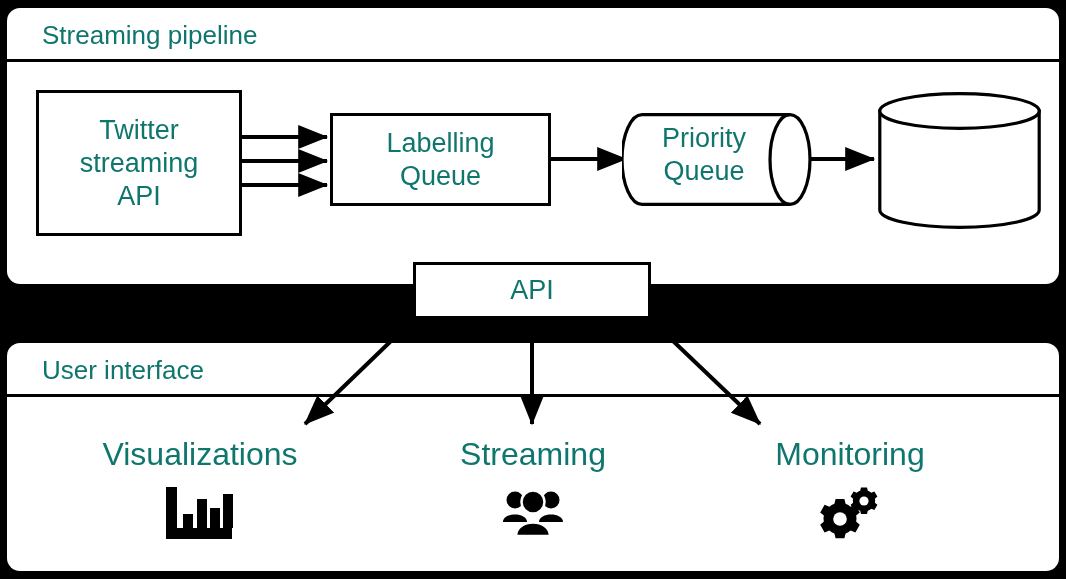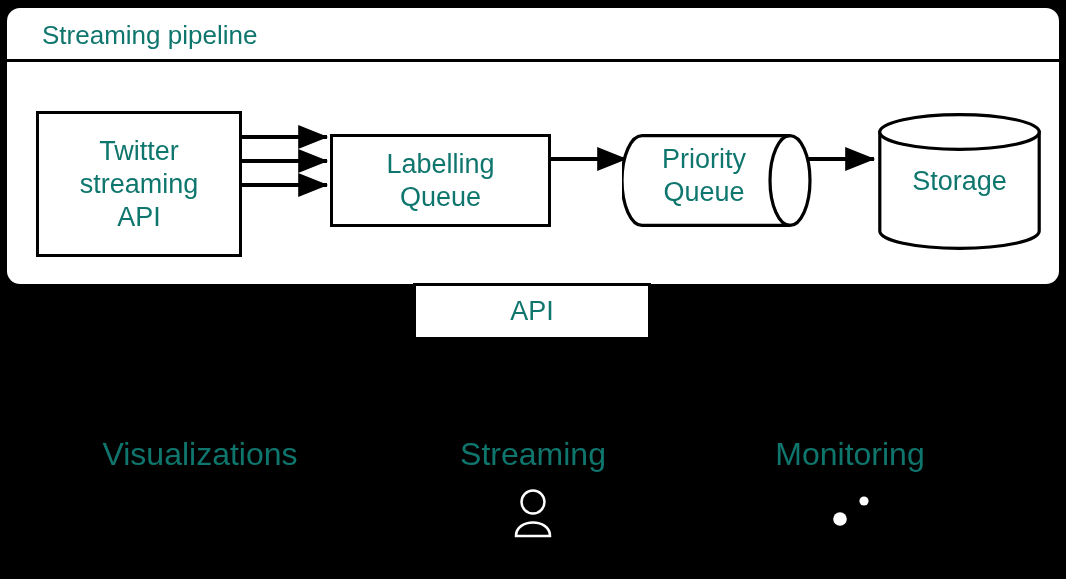--- a/index.html
+++ b/index.html
@@ -67,21 +67,20 @@
 
   
   .node {
     position: absolute;
     box-sizing: border-box;
     background: #ffffff;
     display: flex;
     align-items: center;
     justify-content: center;
     text-align: center;
-    margin-top: 21px;
   }
   .rect-node {
     border: 3px solid #000000;
   }
   .node-label {
     font-size: 27px;
     line-height: 33px;
     white-space: pre-line;
   }
 
@@ -180,20 +179,24 @@
 </head>
 <body>
 
 <div id="stage">
 
   <div class="panel" id="panel-streaming">
     <div class="panel-header"></div>
     <div class="panel-title">Streaming pipeline</div>
   </div>
 
+  <div class="panel" id="panel-ui">
+    <div class="panel-header"></div>
+    <div class="panel-title">User interface</div>
+  </div>
 
   <svg id="edges" viewBox="0 0 1066 579" xmlns="http://www.w3.org/2000/svg">
     <defs>
       <marker id="arrowhead" markerWidth="8" markerHeight="8" refX="7.2" refY="3" orient="auto" markerUnits="strokeWidth">
         <path d="M0,0 L7.5,3 L0,6 z" fill="#000000"></path>
       </marker>
     </defs>
 
     <g>
       <line x1="242" y1="137" x2="327" y2="137" stroke="#000000" stroke-width="4" marker-end="url(#arrowhead)"></line>
@@ -240,21 +243,20 @@
     </svg>
     <span class="pq-label">Priority
 Queue</span>
   </div>
 
   <div class="node" id="node-storage">
     <svg class="st-shape" viewBox="0 0 163 137" xmlns="http://www.w3.org/2000/svg">
       <path d="M 1.8,19 L 1.8,118 A 79.7,17.4 0 0 0 161.2,118 L 161.2,19 Z" fill="#ffffff" stroke="#000000" stroke-width="3.2"></path>
       <ellipse cx="81.5" cy="19" rx="79.7" ry="17.4" fill="#ffffff" stroke="#000000" stroke-width="3.2"></ellipse>
     </svg>
-    <span class="st-label">Storage</span>
   </div>
 
   <div class="node rect-node" id="node-api">
     <span class="node-label">API</span>
   </div>
 
   <div class="feature" id="feature-visualizations">
     <div class="feature-label">Visualizations</div>
     <div class="feature-icon">
       <svg width="72" height="56" viewBox="0 0 72 56" xmlns="http://www.w3.org/2000/svg">

